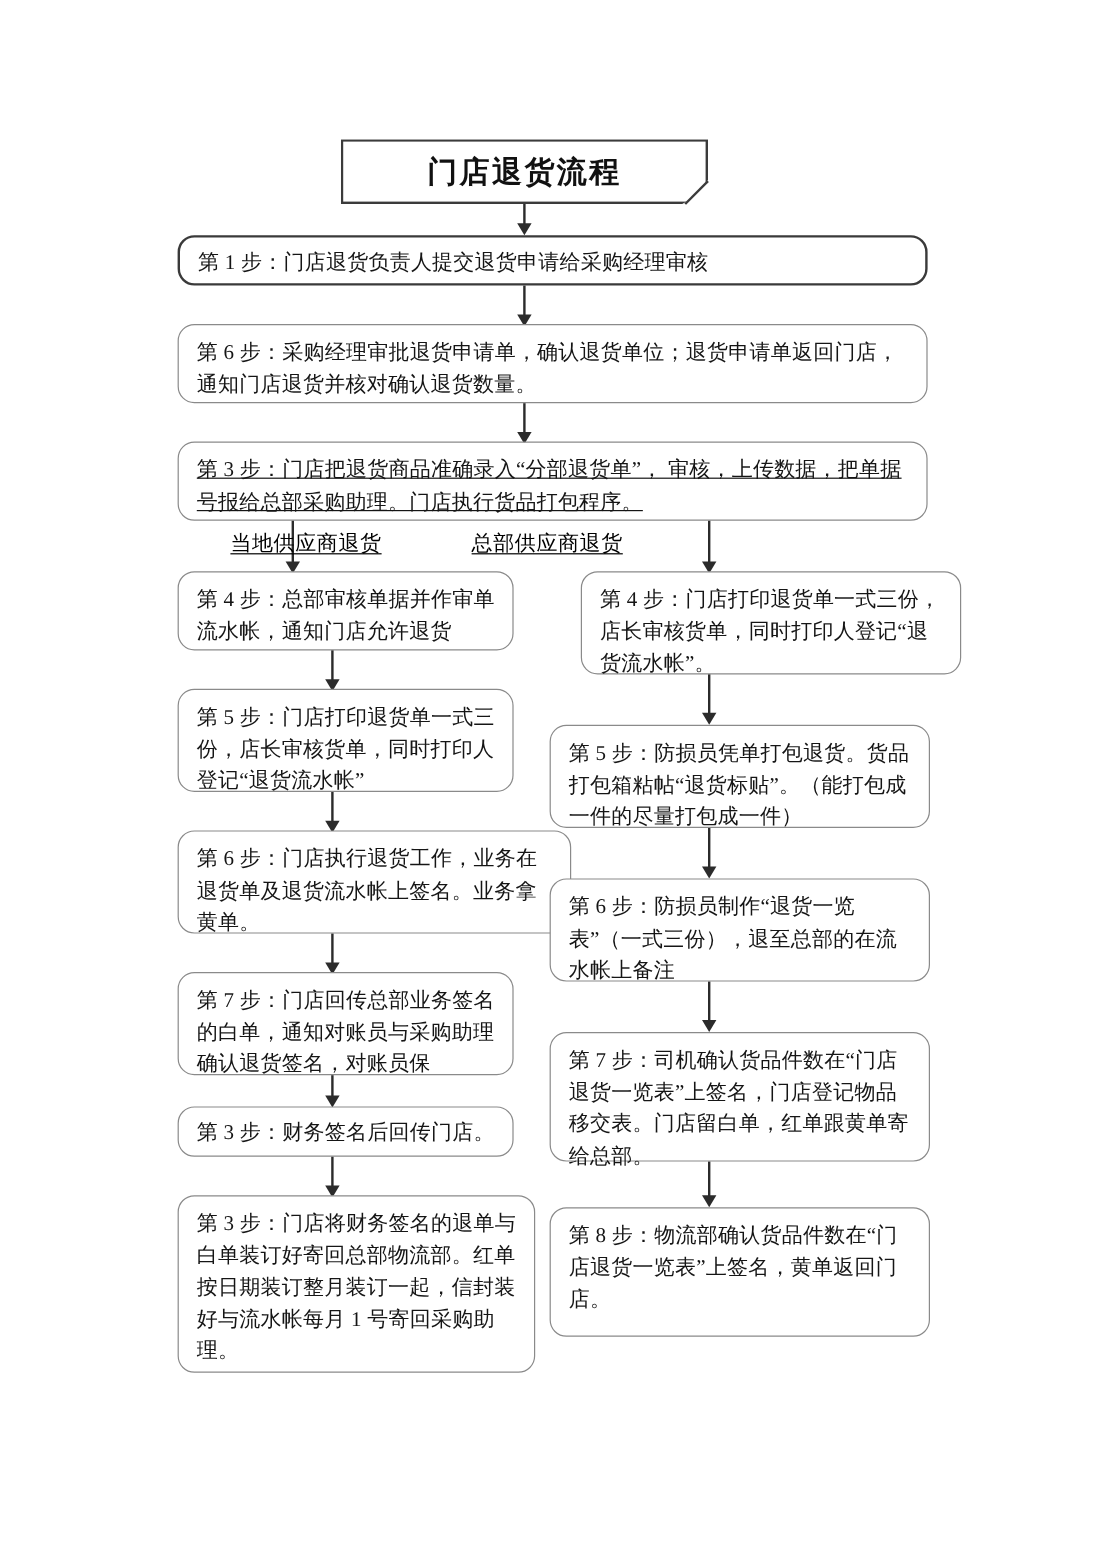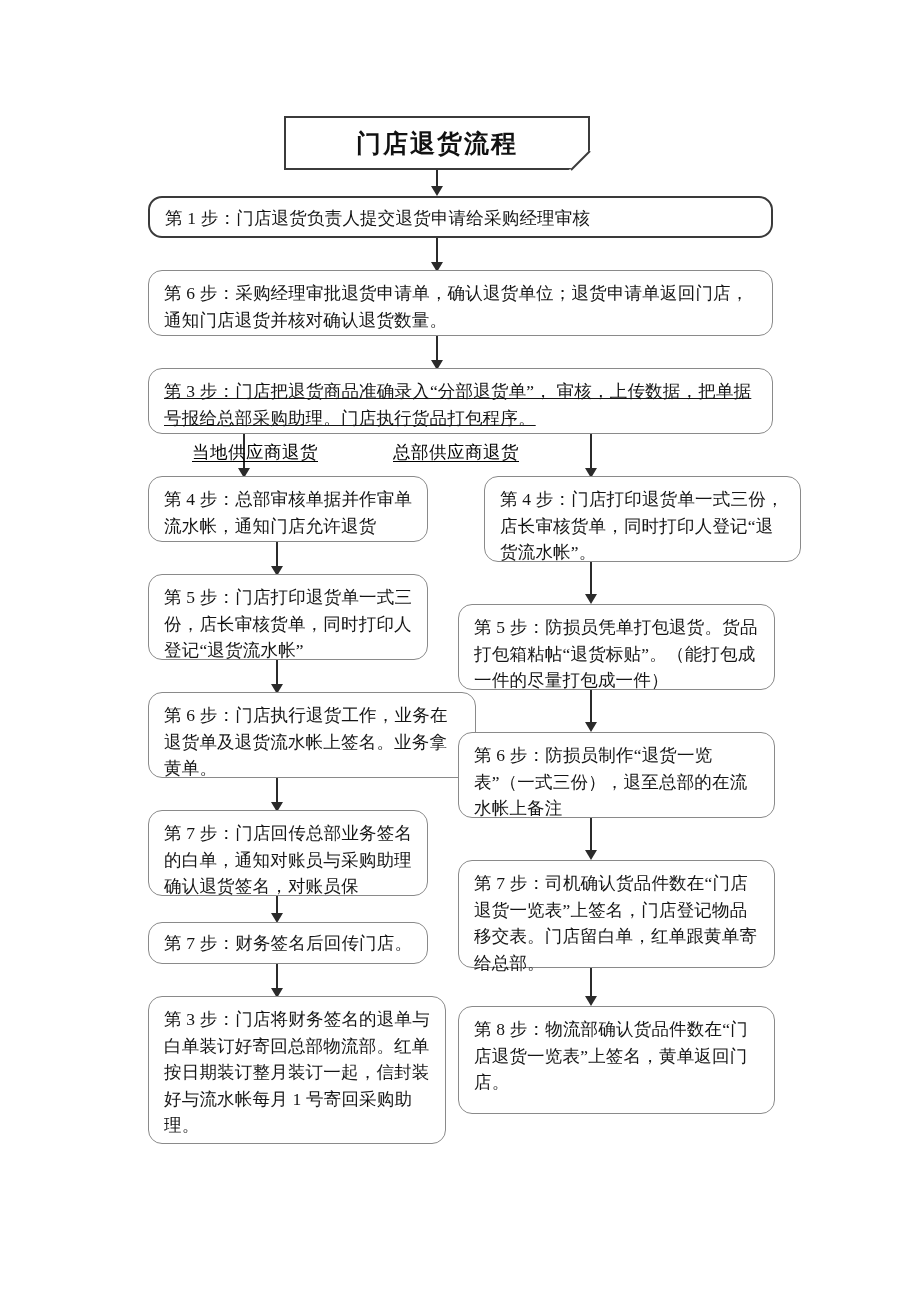--- a/index.html
+++ b/index.html
@@ -148,21 +148,21 @@
   <div class="arrowhead" style="left:271px; top:802px;"></div>
 
   <div class="node" style="left:148px; top:810px; width:280px; height:86px;">
     <span>第 7 步：门店回传总部业务签名的白单，通知对账员与采购助理确认退货签名，对账员保</span>
   </div>
 
   <div class="vline" style="left:276px; top:896px; height:22px;"></div>
   <div class="arrowhead" style="left:271px; top:913px;"></div>
 
   <div class="node tight" style="left:148px; top:922px; width:280px; height:42px;">
-    <span>第 7 步：财务签名后回传门店。</span>
+    <span>第 3 步：财务签名后回传门店。</span>
   </div>
 
   <div class="vline" style="left:276px; top:964px; height:28px;"></div>
   <div class="arrowhead" style="left:271px; top:988px;"></div>
 
   <div class="node" style="left:148px; top:996px; width:298px; height:148px;">
     <span>第 3 步：门店将财务签名的退单与白单装订好寄回总部物流部。红单按日期装订整月装订一起，信封装好与流水帐每月 1 号寄回采购助理。</span>
   </div>
 
   <div class="node" style="left:484px; top:476px; width:317px; height:86px;">

